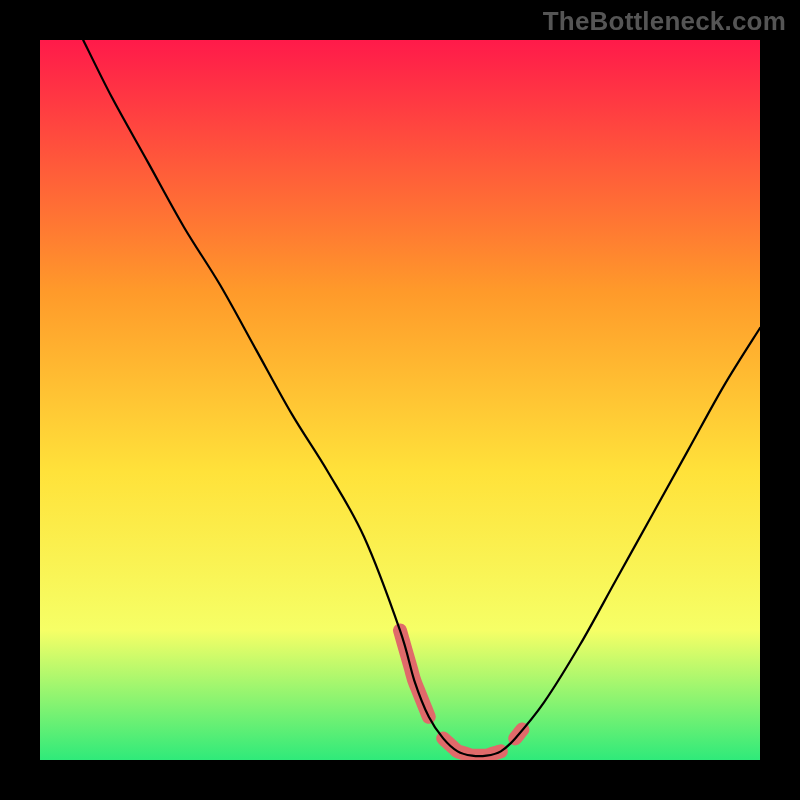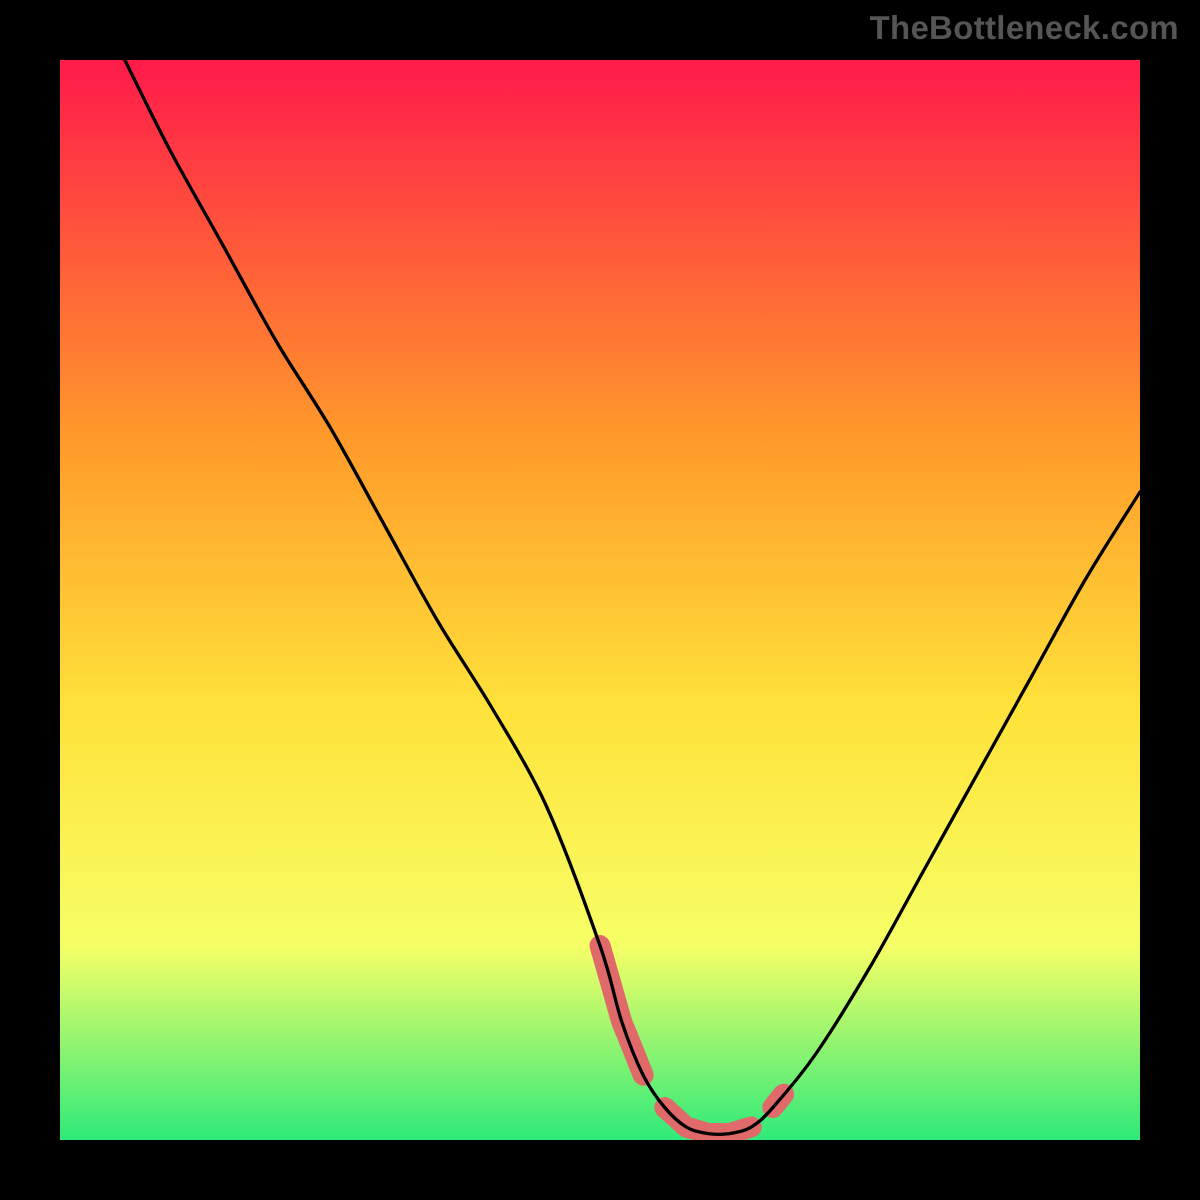--- a/index.html
+++ b/index.html
@@ -14,21 +14,21 @@
   .stage {
     position: relative;
     width: 800px;
     height: 800px;
     background: #000;
   }
   .watermark {
     position: absolute;
     top: 6px;
     right: 14px;
-    font-size: 22px;
+    font-size: 26px;
     font-weight: 600;
     color: #555;
     letter-spacing: 0.2px;
     user-select: none;
   }
   .plot-wrap {
     position: absolute;
     left: 40px;
     top: 40px;
     width: 720px;

